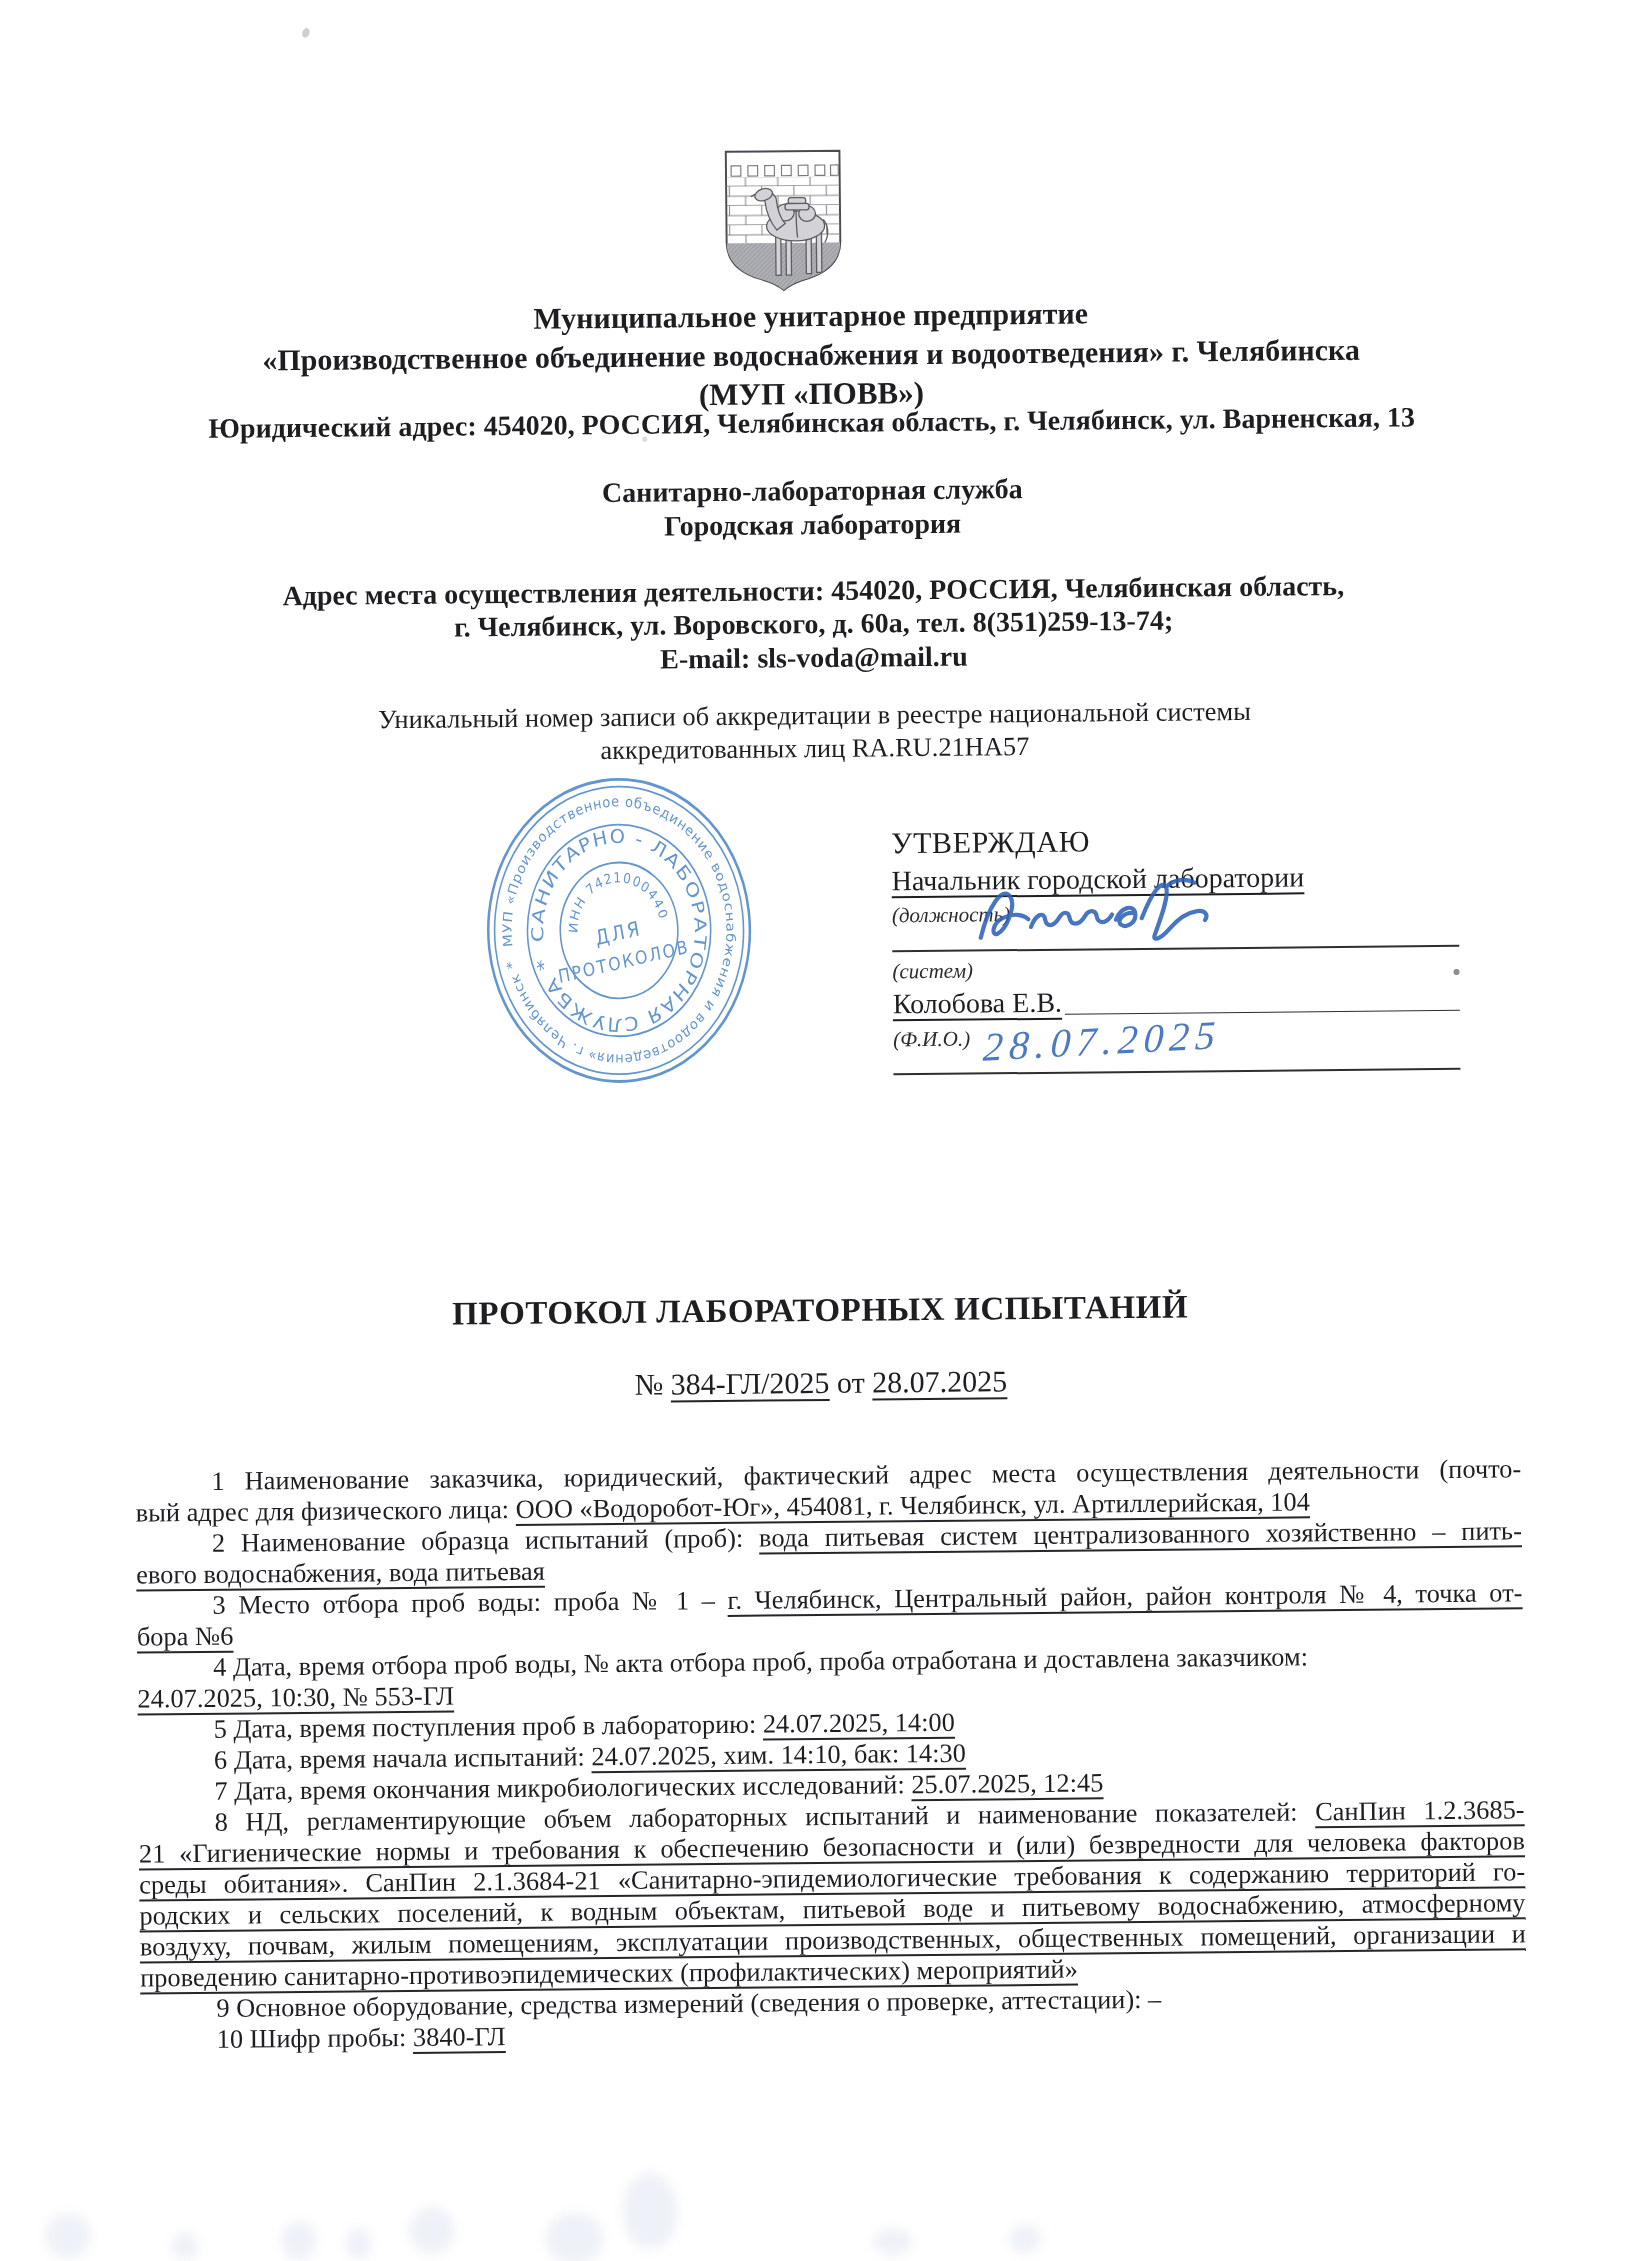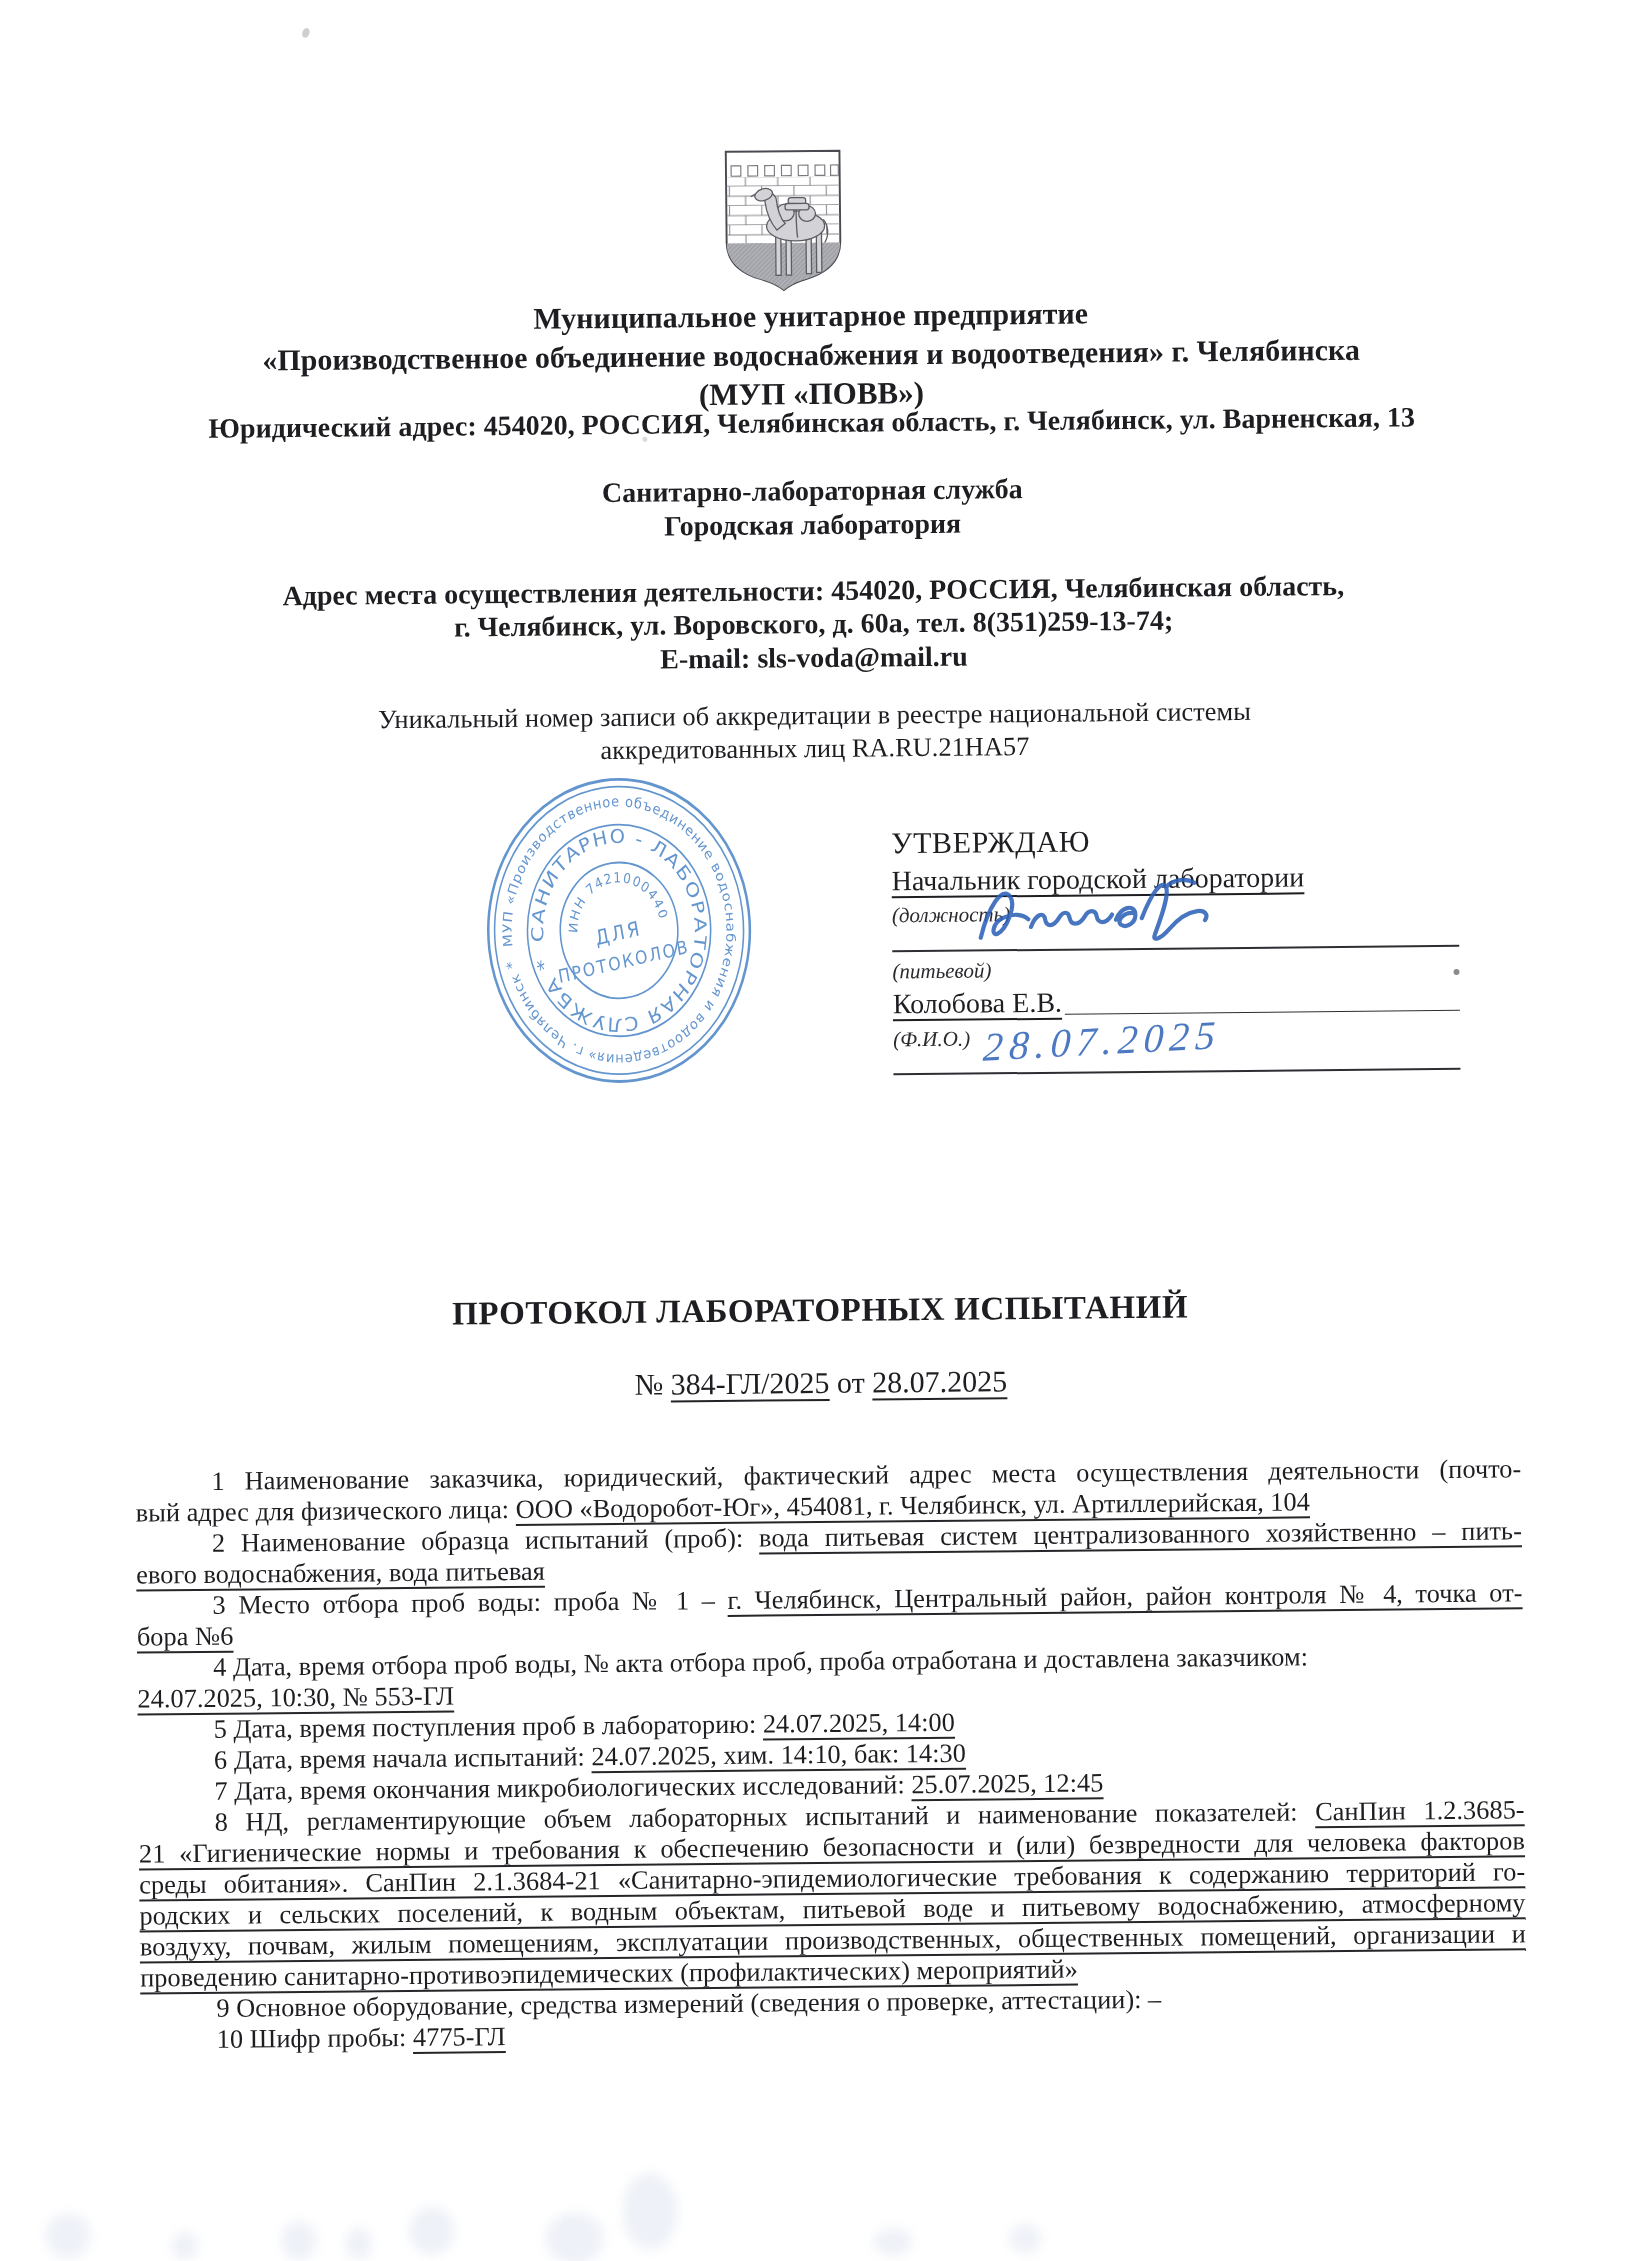--- a/index.html
+++ b/index.html
@@ -152,21 +152,21 @@
     <svg id="sig-svg" width="361" height="84" viewBox="0 0 560 130">
       <g stroke="#2e62b8" stroke-width="6.5" fill="none" stroke-linecap="round" opacity="0.88">
         <path d="M18,98 C30,50 52,18 64,34 C74,48 58,86 44,92 C34,96 36,76 52,68 C68,60 84,62 92,70"></path>
         <path d="M96,82 C104,62 116,58 118,70 C120,82 130,84 140,68 C146,58 154,58 156,68 C158,80 170,82 180,66 C186,56 196,56 198,66 C200,78 212,80 222,64"></path>
         <path d="M228,72 C236,52 256,48 258,62 C260,76 246,86 236,80 C228,74 240,60 256,62"></path>
         <path d="M268,70 C284,30 300,10 306,22 C312,34 296,74 288,96 C284,106 296,104 310,88 C322,74 338,62 354,60 C366,58 372,66 366,74"></path>
         <path d="M306,22 C318,10 338,8 350,16"></path>
       </g>
     </svg>
     <div class="appr-line line1"></div>
-    <div class="appr-cap cap2">(питьевой)</div>
+    <div class="appr-cap cap2">(систем)</div>
     <div class="name-row">
       <span class="appr-name">Колобова Е.В.</span>
       <div class="name-fill"></div>
     </div>
     <div class="appr-cap cap3">(Ф.И.О.)</div>
     <div class="hand-date">28.07.2025</div>
     <div class="appr-line line2"></div>
   </div>
 
   <div class="c title-main" style="top:1292px">ПРОТОКОЛ ЛАБОРАТОРНЫХ ИСПЫТАНИЙ</div>
@@ -184,21 +184,21 @@
         <div class="pline indent"><span>5 Дата, время поступления проб в лабораторию: </span><span class="useg">24.07.2025, 14:00</span></div>
         <div class="pline indent"><span>6 Дата, время начала испытаний: </span><span class="useg">24.07.2025, хим. 14:10, бак: 14:30</span></div>
         <div class="pline indent"><span>7 Дата, время окончания микробиологических исследований: </span><span class="useg">25.07.2025, 12:45</span></div>
         <div class="pline indent just"><span>8 НД, регламентирующие объем лабораторных испытаний и наименование показателей: </span><span class="useg">СанПин 1.2.3685-</span></div>
         <div class="pline just"><span class="useg">21 «Гигиенические нормы и требования к обеспечению безопасности и (или) безвредности для человека факторов</span></div>
         <div class="pline just"><span class="useg">среды обитания». СанПин 2.1.3684-21 «Санитарно-эпидемиологические требования к содержанию территорий го-</span></div>
         <div class="pline just"><span class="useg">родских и сельских поселений, к водным объектам, питьевой воде и питьевому водоснабжению, атмосферному</span></div>
         <div class="pline just"><span class="useg">воздуху, почвам, жилым помещениям, эксплуатации производственных, общественных помещений, организации и</span></div>
         <div class="pline"><span class="useg">проведению санитарно-противоэпидемических (профилактических) мероприятий»</span></div>
         <div class="pline indent"><span>9 Основное оборудование, средства измерений (сведения о проверке, аттестации): –</span></div>
-        <div class="pline indent"><span>10 Шифр пробы: </span><span class="useg">4775-ГЛ</span></div>
+        <div class="pline indent"><span>10 Шифр пробы: </span><span class="useg">3840-ГЛ</span></div>
       </div>
 
   <div class="dot" style="left:313px;top:23px;width:7px;height:9.7px;background:#a8a8ad;opacity:.55;transform:rotate(20deg)"></div>
   <div class="dot" style="left:649px;top:435px;width:4.5px;height:4.5px;background:#c2c2c8;opacity:.6"></div>
   <div class="dot" style="left:1455px;top:975px;width:5.8px;height:5.8px;background:#6e6e74;opacity:.8"></div>
   <div class="sm" style="left:35px;top:2206px;width:45px;height:45px"></div>
   <div class="sm" style="left:161px;top:2226px;width:27px;height:27px"></div>
   <div class="sm" style="left:271px;top:2216px;width:35px;height:39px"></div>
   <div class="sm" style="left:335px;top:2223px;width:26px;height:32px"></div>
   <div class="sm" style="left:399px;top:2203px;width:45px;height:48px"></div>

